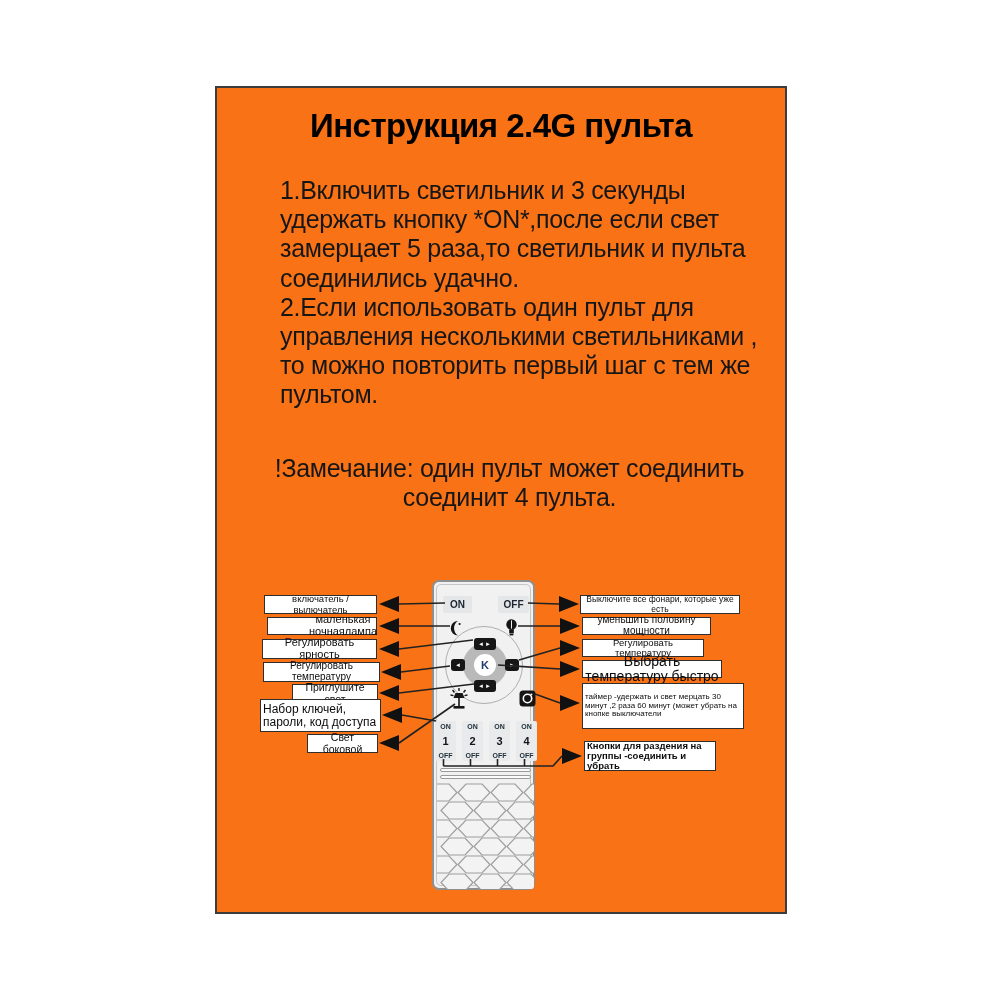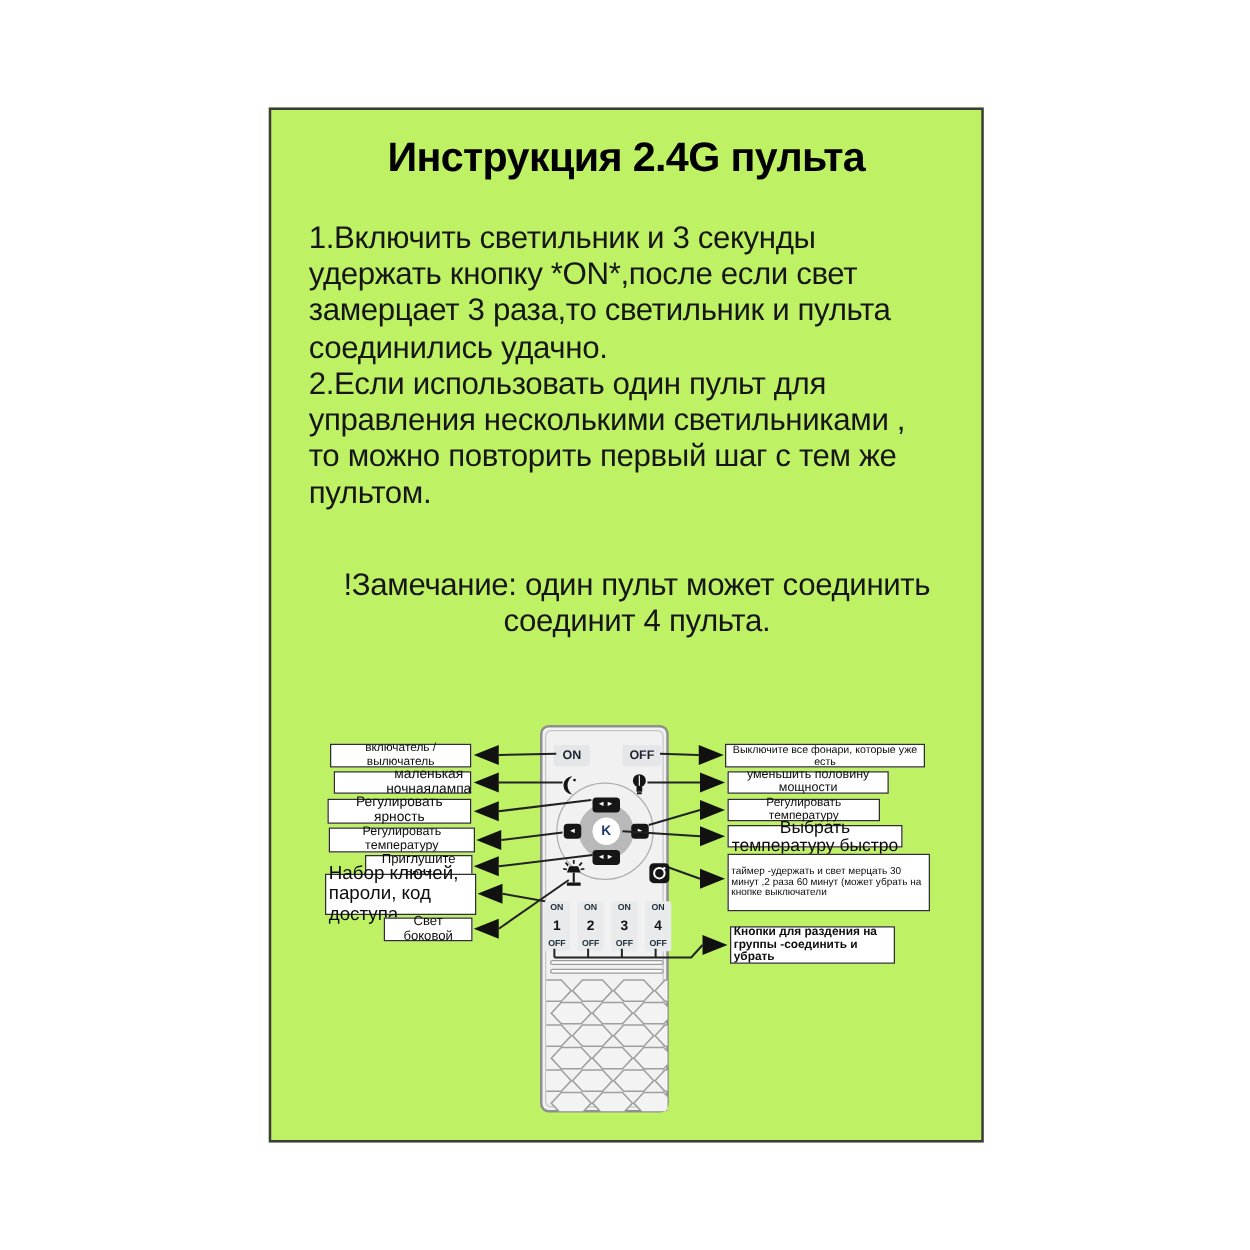--- a/index.html
+++ b/index.html
@@ -1,24 +1,24 @@
 <!DOCTYPE html>
 <html><head>
 <meta charset="utf-8">
 <style>
   html,body{margin:0;padding:0;background:#fff;}
   #canvas{position:relative;width:1000px;height:1000px;background:#fff;overflow:hidden;
           font-family:"Liberation Sans",sans-serif;color:#111;}
   #sheet{position:absolute;left:215px;top:86px;width:568px;height:824px;
-         border:2px solid #3c3c3c;background:#bef264;}
+         border:2px solid #3c3c3c;background:#f97316;}
   .title{position:absolute;left:0;top:19px;width:100%;text-align:center;
          font-size:33px;font-weight:bold;letter-spacing:-0.5px;color:#000;}
   .doc{position:absolute;left:30px;width:525px;font-size:25px;letter-spacing:-0.3px;
        line-height:29.2px;color:#161616;}
-  #doc-steps{top:88px;}
+  #doc-steps{top:88px;margin-left:33px;}
   #doc-note{top:366px;text-align:center;}
   
   #diagram{position:absolute;left:0px;top:484px;width:568px;height:340px;}
   .lbl{position:absolute;border:1.3px solid #2e2e2e;background:#fff;z-index:4;
        display:flex;align-items:center;justify-content:center;text-align:center;
        font-size:10px;line-height:1.08;color:#0c0c0c;box-sizing:border-box;padding:1px 2px;}
   .lbl.la{justify-content:flex-start;text-align:left;}
   #connectors{position:absolute;left:0;top:0;width:568px;height:340px;z-index:3;pointer-events:none;}
   
   #remote{position:absolute;left:215px;top:8px;width:103px;height:310px;z-index:1;
@@ -48,21 +48,21 @@
 <body>
 
 <div id="canvas">
   <div id="sheet">
 
     <div class="title">Инструкция 2.4G пульта</div>
 
     <div class="doc" id="doc-steps">
       <div>1.Включить светильник и 3 секунды</div>
       <div>удержать кнопку *ON*,после если свет</div>
-      <div>замерцает 3 раза,то светильник и пульта</div>
+      <div>замерцает 5 раза,то светильник и пульта</div>
       <div>соединились удачно.</div>
       <div>2.Если использовать один пульт для</div>
       <div>управления несколькими светильниками ,</div>
       <div>то можно повторить первый шаг с тем же</div>
       <div>пультом.</div>
     </div>
 
     <div class="doc" id="doc-note">
       <div>!Замечание: один пульт может соединить</div>
       <div>соединит 4 пульта.</div>
@@ -101,21 +101,21 @@
           <polygon points="363,131 343,123 343,139"></polygon>
           <polygon points="365,184 345,176 345,192"></polygon>
         </g>
       </svg>
 
       <div class="lbl" style="left:47px;top:23px;width:113px;height:19px;font-size:9.5px;">включатель /вылючатель</div>
       <div class="lbl" style="left:50px;top:45px;width:110px;height:18px;font-size:11px;padding-left:44px;">маленькая ночнаялампа</div>
       <div class="lbl" style="left:45px;top:67px;width:115px;height:20px;font-size:11px;">Регулировать ярность</div>
       <div class="lbl" style="left:46px;top:90px;width:117px;height:20px;font-size:10px;">Регулировать температуру</div>
       <div class="lbl" style="left:75px;top:112px;width:86px;height:19px;font-size:10.5px;">Приглушите свет</div>
-      <div class="lbl la" style="left:43px;top:127px;width:121px;height:33px;font-size:15px;">Набор ключей, пароли, код доступа</div>
+      <div class="lbl la" style="left:43px;top:127px;width:121px;height:33px;font-size:12px;">Набор ключей, пароли, код доступа</div>
       <div class="lbl" style="left:90px;top:162px;width:71px;height:19px;font-size:10.5px;">Свет боковой</div>
 
       <div class="lbl" style="left:363px;top:23px;width:160px;height:19px;font-size:8.5px;">Выключите все фонари, которые уже есть</div>
       <div class="lbl" style="left:365px;top:45px;width:129px;height:18px;font-size:10px;">уменьшить половину мощности</div>
       <div class="lbl" style="left:365px;top:67px;width:122px;height:18px;font-size:9.5px;">Регулировать температуру</div>
       <div class="lbl" style="left:365px;top:88px;width:140px;height:18px;font-size:14px;">Выбрать температуру быстро</div>
       <div class="lbl la" style="left:365px;top:111px;width:162px;height:46px;font-size:8px;">таймер -удержать и свет мерцать 30 минут ,2 раза 60 минут (может убрать на кнопке выключатели</div>
       <div class="lbl la" style="left:367px;top:169px;width:132px;height:30px;font-size:9.5px;font-weight:bold;">Кнопки для раздения на группы -соединить и убрать</div>
 
       <div id="remote">

